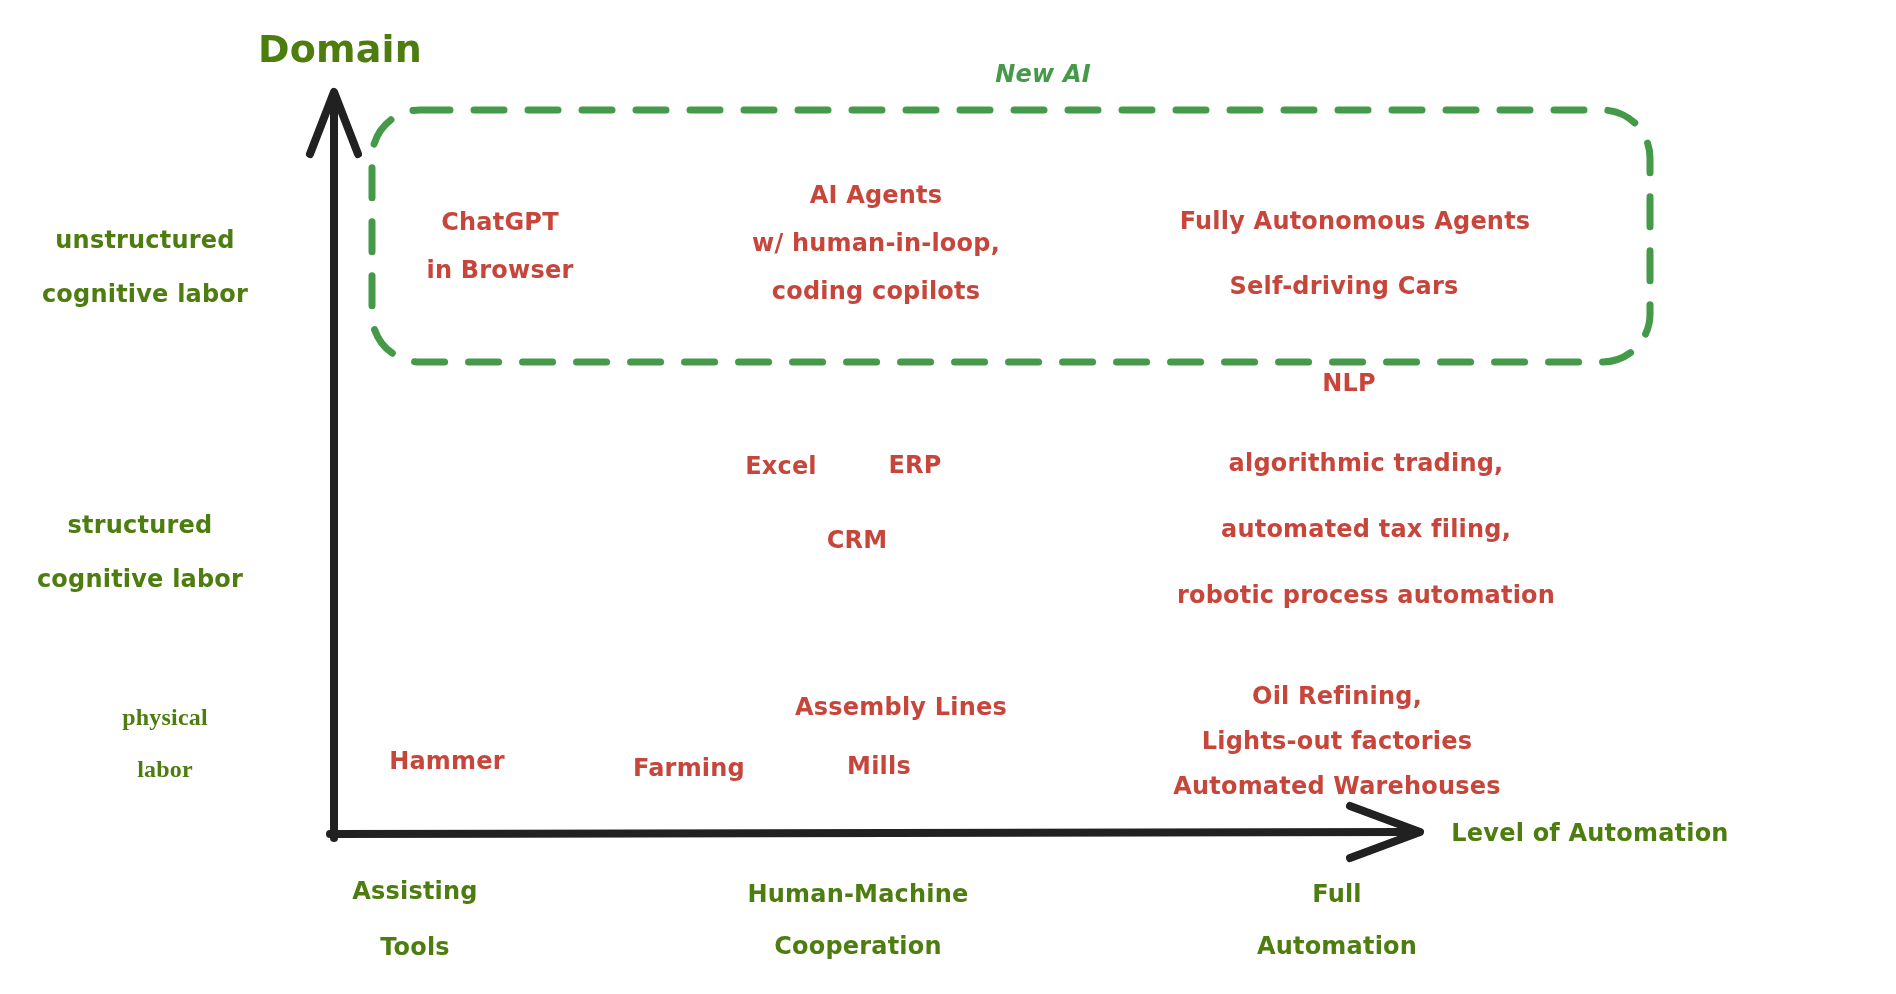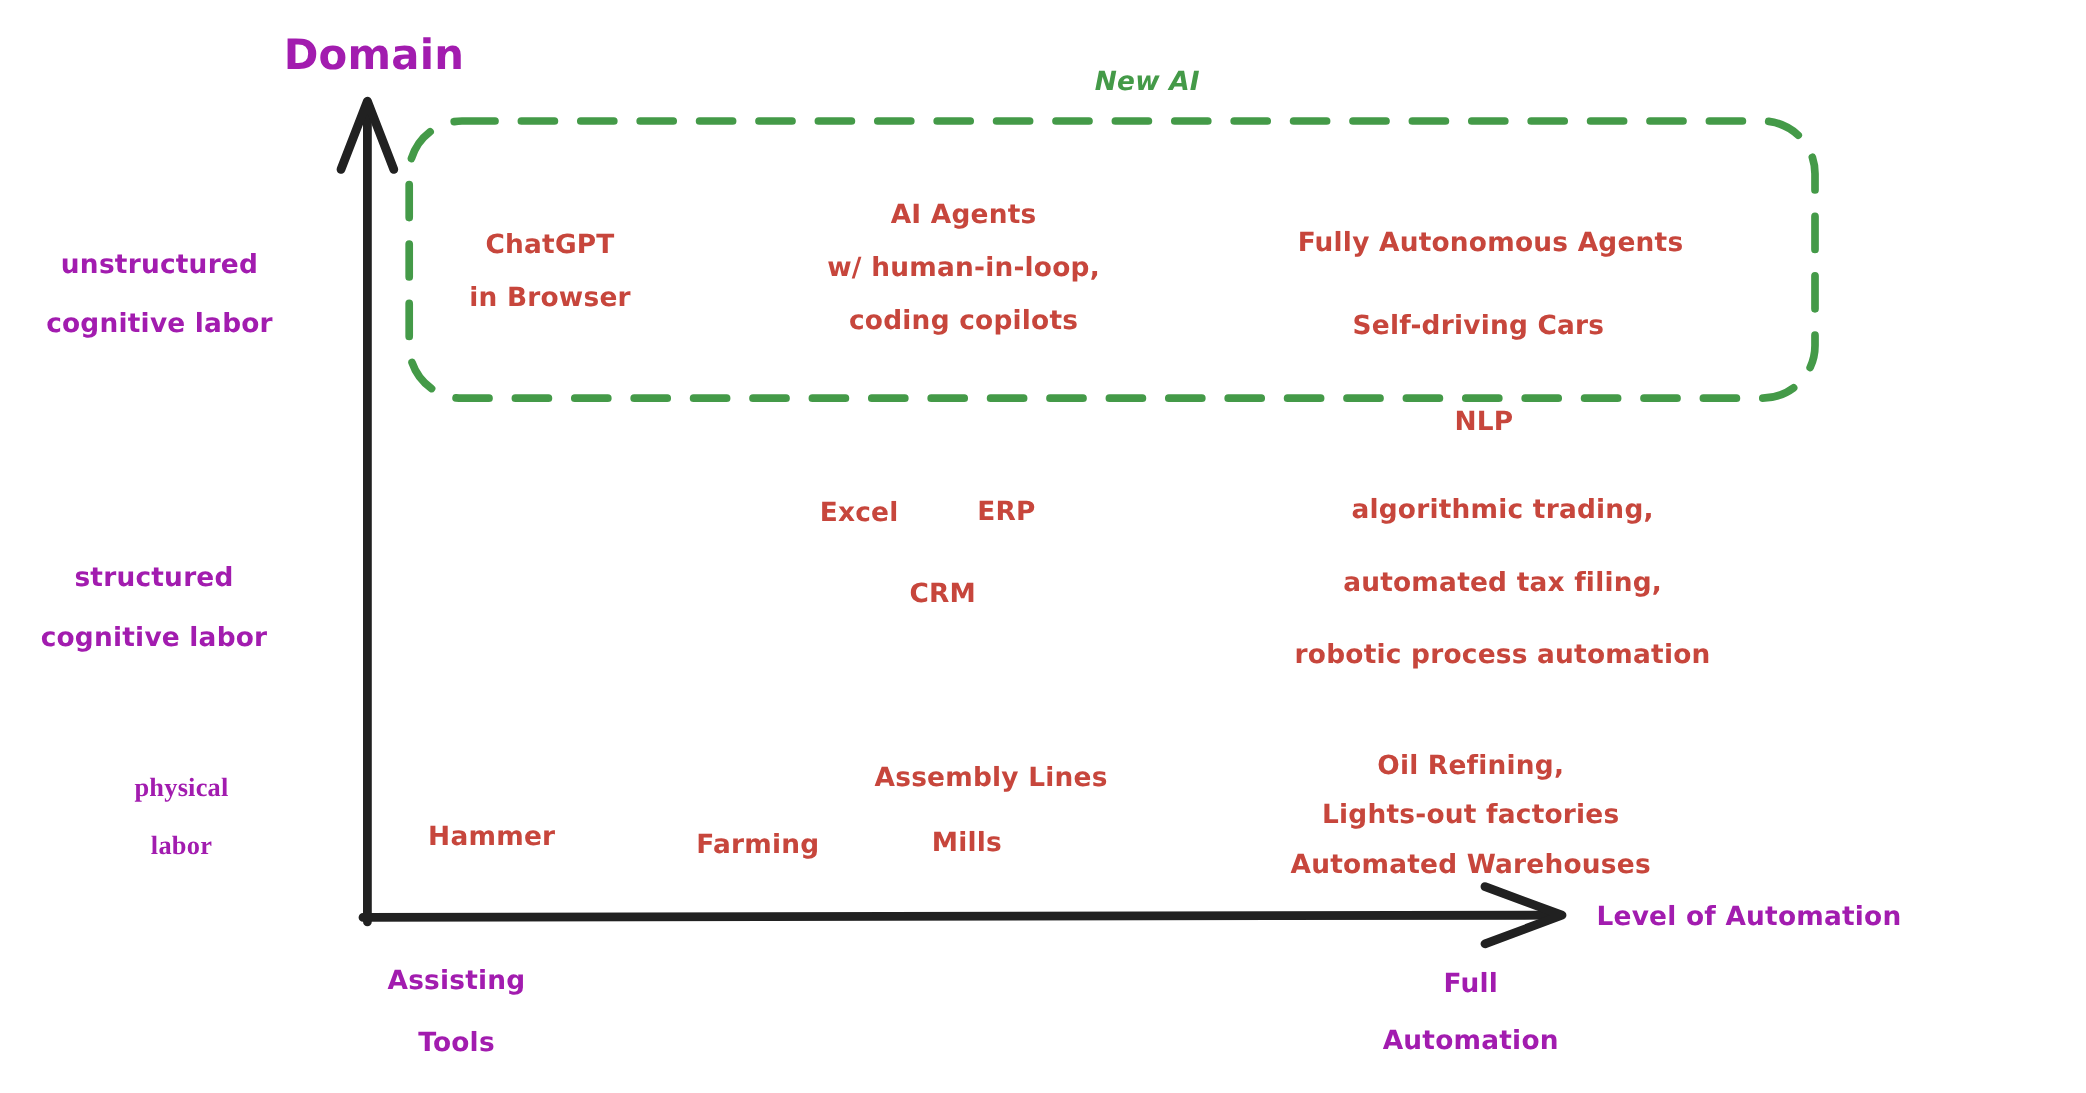--- a/index.html
+++ b/index.html
@@ -14,21 +14,21 @@
   #underlay { position: absolute; left: 0; top: 0; width: 100%; height: 100%; }
   .lbl {
     position: absolute;
     transform: translate(-50%, -50%);
     white-space: pre-line;
     text-align: center;
     font-weight: 600;
     letter-spacing: 0.2px;
     line-height: 1.45;
   }
-  .ink   { color: #a21caf; }
+  .ink   { color: #4d7c0f; }
   .red   { color: #c7463c; }
   .green { color: #449a48; font-style: italic; }
   .fs36 { font-size: 24px; }
   .fs38 { font-size: 38px; }
 </style>
 </head>
 <body>
 
 <div id="stage">
 
@@ -50,30 +50,32 @@
 
   <div class="lbl ink fs36" style="left:145px; top:267px; line-height:54px;">unstructured
 cognitive labor</div>
   <div class="lbl ink fs36" style="left:140px; top:552px; line-height:54px;">structured
 cognitive labor</div>
   <div class="lbl ink fs36" style="left:165px; top:743px; line-height:52px;font-family:Liberation Serif, serif;">physical
 labor</div>
 
   <div class="lbl ink fs36" style="left:415px; top:919px; line-height:56px;">Assisting
 Tools</div>
+  <div class="lbl ink fs36" style="left:858px; top:920px; line-height:52px;">Human-Machine
+Cooperation</div>
   <div class="lbl ink fs36" style="left:1337px; top:920px; line-height:52px;">Full
 Automation</div>
 
   <div class="lbl red fs36" style="left:500px; top:246px; line-height:48px;">ChatGPT
 in Browser</div>
   <div class="lbl red fs36" style="left:876px; top:243px; line-height:48px;">AI Agents
 w/ human-in-loop,
 coding copilots</div>
   <div class="lbl red fs36" style="left:1355px; top:221px;">Fully Autonomous Agents</div>
-  <div class="lbl red fs36" style="left:1344px; top:286px;margin-top:10px;">Self-driving Cars</div>
+  <div class="lbl red fs36" style="left:1344px; top:286px;">Self-driving Cars</div>
 
   <div class="lbl red fs36" style="left:781px; top:466px;">Excel</div>
   <div class="lbl red fs36" style="left:915px; top:465px;">ERP</div>
   <div class="lbl red fs36" style="left:857px; top:540px;">CRM</div>
   <div class="lbl red fs36" style="left:1349px; top:383px;">NLP</div>
   <div class="lbl red fs36" style="left:1366px; top:529px; line-height:66px;">algorithmic trading,
 automated tax filing,
 robotic process automation</div>
 
   <div class="lbl red fs36" style="left:447px; top:761px;">Hammer</div>

